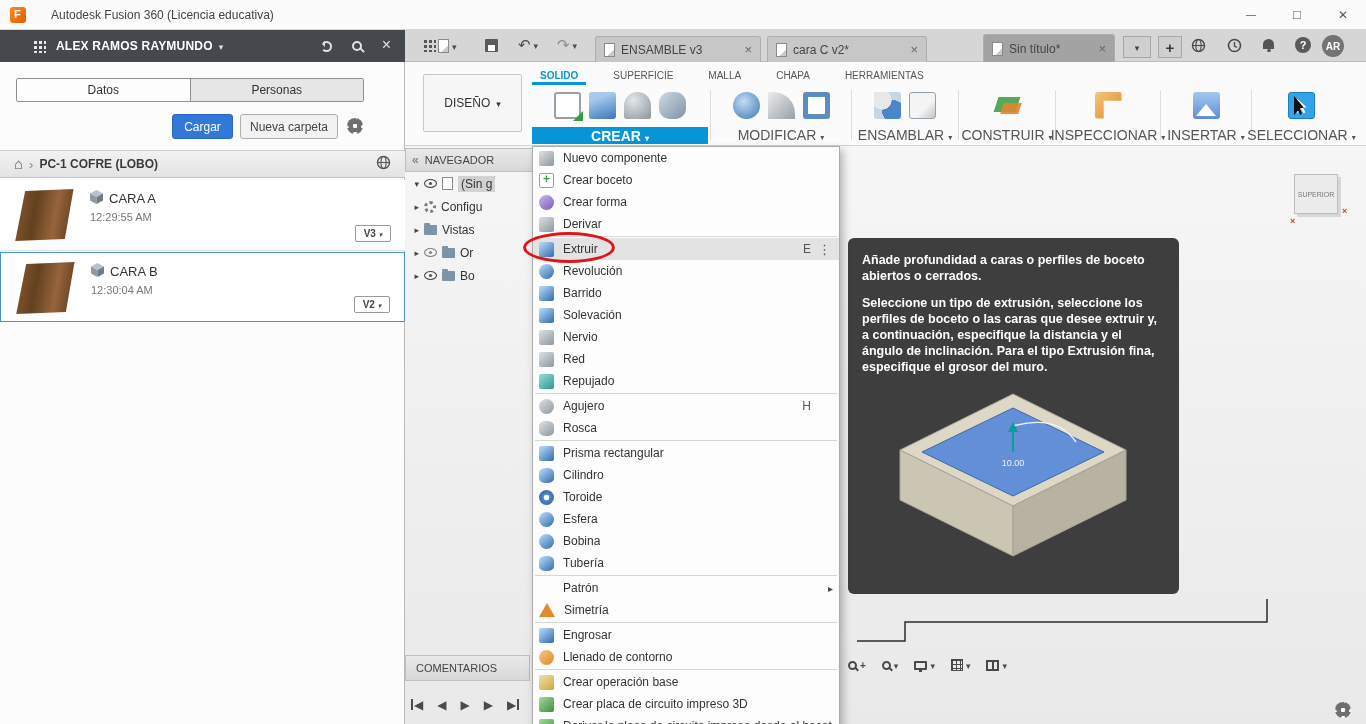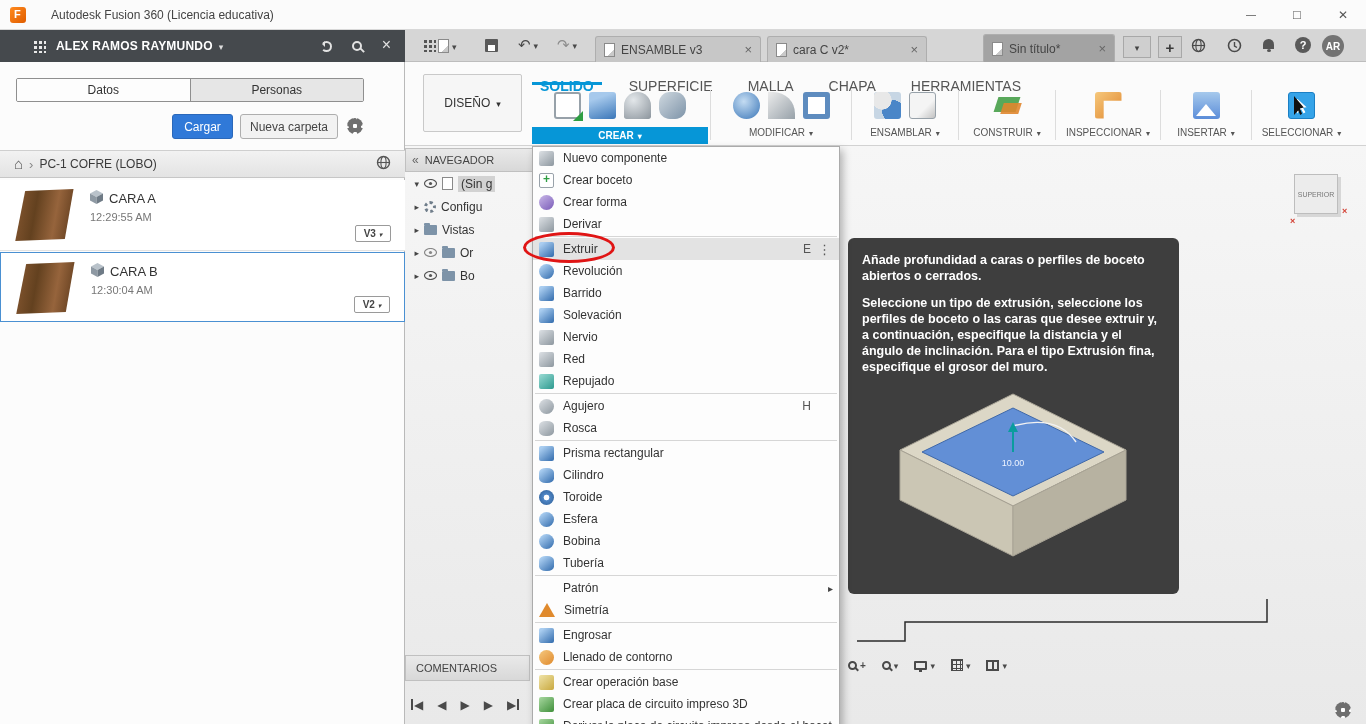--- a/index.html
+++ b/index.html
@@ -40,21 +40,21 @@
   .btn-upload{position:absolute;left:172px;top:84px;width:61px;height:25px;background:#3079d8;color:#fff;border:1px solid #2a68ba;border-radius:3px;font-size:12px;font-family:inherit;}
   .btn-newfolder{position:absolute;left:240px;top:84px;width:98px;height:25px;background:#f2f2f2;color:#444;border:1px solid #aeaeae;border-radius:3px;font-size:12px;font-family:inherit;}
   .gear-icon{width:16px;height:16px;border:4px dotted #6f6f6f;border-radius:50%;background:radial-gradient(circle,#fff 2px,#6f6f6f 2.5px,#6f6f6f 5px,transparent 5.5px);}
   .dp-actions-gear{position:absolute;left:347px;top:88px;}
 
   .dp-breadcrumb{position:absolute;left:0;top:120px;width:405px;height:28px;background:linear-gradient(#f2f2f2,#e3e3e3);border-top:1px solid #cfcfcf;border-bottom:1px solid #c6c6c6;display:flex;align-items:center;}
   .home-icon{margin-left:14px;font-size:15px;color:#555;line-height:14px;}
   .home-icon::after{content:"⌂";}
   .crumb-sep{margin:0 6px;color:#888;}
   .crumb-sep::after{content:"›";font-size:13px;}
-  .crumb-text{font-size:12px;color:#3a3a3a;}
+  .crumb-text{font-size:12px;color:#3a3a3a;font-weight:bold;}
   .globe-icon{margin-left:auto;margin-right:14px;}
 
   .dp-item{position:absolute;left:0;width:405px;height:71px;background:#fff;border-bottom:1px solid #e2e2e2;}
   .dp-item.first{top:150px;}
   .dp-item.selected{top:222px;height:70px;border:1px solid #4a90d2;}
   .thumb{position:absolute;left:14px;top:9px;width:62px;height:52px;background:linear-gradient(100deg,#8a5a33,#63411f 35%,#96643c 65%,#553417);clip-path:polygon(18% 4%,96% 0%,82% 96%,2% 100%);}
   .item-name-row{position:absolute;left:90px;top:10px;display:flex;align-items:center;gap:6px;font-size:13px;color:#333;}
   .item-time{position:absolute;left:90px;top:31px;font-size:11px;color:#777;}
   .ver-badge{position:absolute;right:14px;bottom:8px;width:36px;height:17px;border:1px solid #9a9a9a;border-radius:2px;background:#fff;display:flex;align-items:center;justify-content:center;gap:3px;font-size:10px;color:#444;}
   .ver-badge .caret.tiny::after{font-size:7px;}
@@ -75,25 +75,25 @@
   .help-circle{width:16px;height:16px;border-radius:50%;background:#5a5a5a;color:#fff;display:flex;align-items:center;justify-content:center;font-size:11px;font-weight:bold;}
   .help-circle::after{content:"?";}
   .bell-ic{width:11px;height:10px;background:#555;border-radius:6px 6px 0 0;position:relative;}
   .bell-ic::after{content:"";position:absolute;left:3.5px;bottom:-3px;width:4px;height:3px;background:#555;border-radius:50%;}
   .avatar{position:absolute;left:917px;top:5px;width:22px;height:22px;border-radius:50%;background:#737373;color:#fff;display:flex;align-items:center;justify-content:center;font-size:10px;font-weight:bold;}
 
   
   .ribbon{position:absolute;left:405px;top:62px;width:961px;height:84px;background:#fbfbfb;border-bottom:1px solid #d2d2d2;}
   .design-drop{position:absolute;left:18px;top:12px;width:99px;height:58px;border:1px solid #c9c9c9;background:#f6f6f6;border-radius:2px;display:flex;align-items:center;justify-content:center;gap:6px;font-size:12px;color:#333;}
   .rtabs{position:absolute;left:127px;top:0;height:23px;display:flex;}
-  .rtab{padding:16px 8px 0;margin-right:19px;font-size:14px;color:#555;}
+  .rtab{padding:8px 8px 0;margin-right:19px;font-size:10px;color:#555;}
   .rtab.active{color:#0696d7;font-weight:bold;border-bottom:3px solid #0696d7;}
   .rgroup{position:absolute;top:24px;height:60px;}
   .rg-icons{display:flex;align-items:center;justify-content:center;gap:8px;height:38px;}
-  .rg-label{margin-top:3px;text-align:center;font-size:10px;color:#555;display:flex;align-items:center;justify-content:center;gap:4px;}
+  .rg-label{margin-top:3px;text-align:center;font-size:14px;color:#555;display:flex;align-items:center;justify-content:center;gap:4px;}
   .rg-label .caret::after{font-size:8px;}
   .rg-label.crear-hl{position:absolute;left:0;right:0;bottom:2px;height:17px;background:#0696d7;color:#fff;font-weight:bold;margin:0;}
   .rg-div{position:absolute;top:28px;width:1px;height:50px;background:#ddd;}
 
   .ric{width:27px;height:27px;border-radius:3px;flex:none;}
   .r-sketch{background:#fff;border:2px solid #97a1a9;position:relative;}
   .r-sketch::after{content:"";position:absolute;right:-4px;bottom:-4px;width:0;height:0;border-left:10px solid transparent;border-bottom:10px solid #2f9e43;}
   .r-extrude{background:linear-gradient(160deg,#a6c9ec 25%,#3a76b8);}
   .r-revolve{background:radial-gradient(circle at 35% 30%,#e3e7ea,#8b949c);border-radius:50% 50% 10% 10%;}
   .r-loft{background:linear-gradient(135deg,#d0d9e0,#7d93a8);border-radius:40%;}

